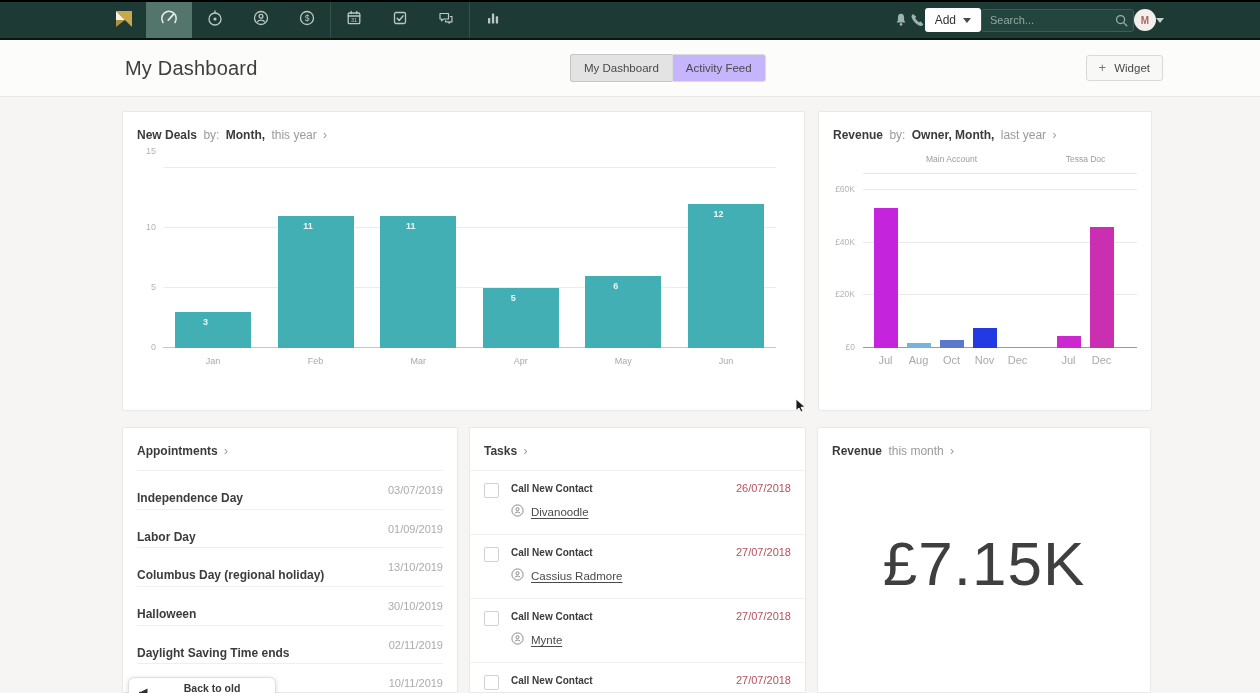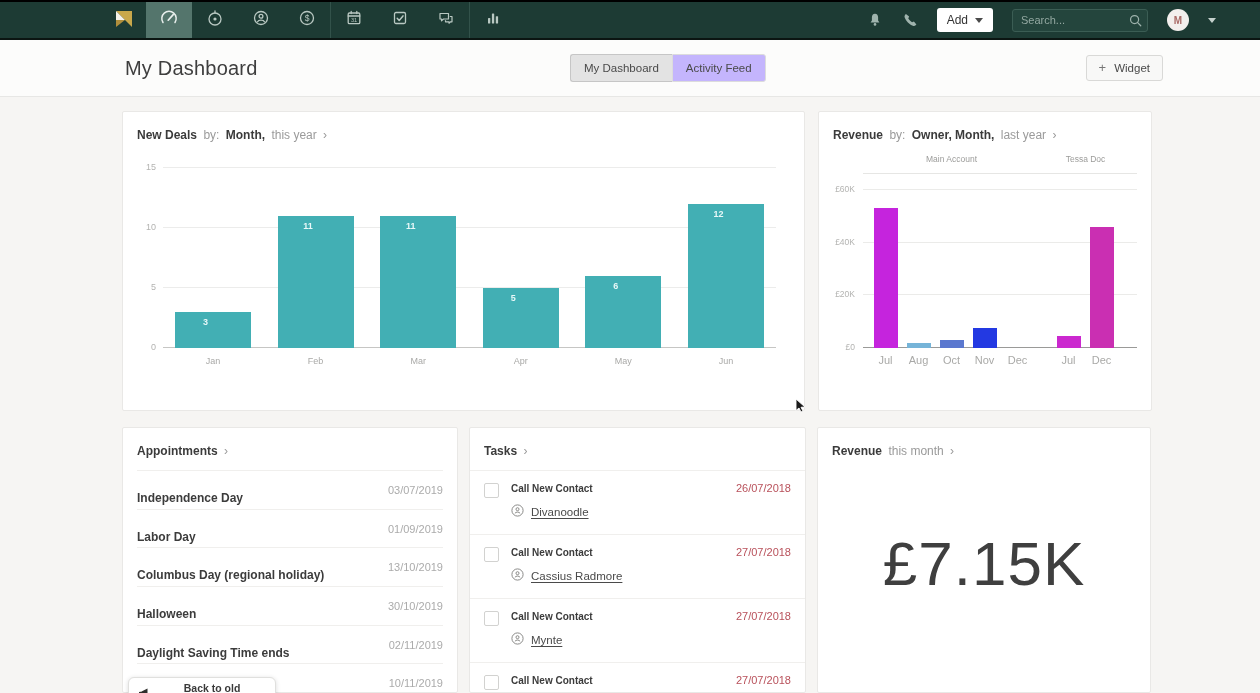--- a/index.html
+++ b/index.html
@@ -7,28 +7,28 @@
   *{box-sizing:border-box;}
 
   
   .topbar{height:40px;background:#1d3b34;border-top:2px solid #000;
     border-bottom:2px solid #0b1512;display:flex;justify-content:space-between;align-items:stretch;}
   .nav-left{display:flex;align-items:stretch;padding-left:112px;}
   .logo-wrap{display:flex;align-items:center;margin-right:12px;cursor:pointer;}
   .nav-tab{width:46px;display:flex;align-items:center;justify-content:center;cursor:pointer;}
   .nav-tab.active{background:#54756c;}
   .nav-divider{width:1px;background:#32524a;margin:0;}
-  .nav-right{display:flex;align-items:center;gap:19px;padding-right:44px;}
+  .nav-right{display:flex;align-items:center;padding-right:96px;}
   .icon-btn{display:flex;align-items:center;justify-content:center;cursor:pointer;}
   .add-btn{background:#fff;border:none;border-radius:3px;height:24px;padding:0 10px;
     font-size:12px;color:#333;display:flex;align-items:center;gap:7px;font-family:inherit;cursor:pointer;}
   .caret-down{width:0;height:0;border-left:4px solid transparent;border-right:4px solid transparent;
     border-top:5px solid #4a4a4a;display:inline-block;}
   .search-wrap{position:relative;}
-  .search-input{width:136px;height:23px;background:#24453d;border:1px solid #3b5d54;border-radius:3px;
+  .search-input{width:153px;height:23px;background:#24453d;border:1px solid #3b5d54;border-radius:3px;
     color:#b9c8c2;font-size:11px;padding:0 24px 0 8px;font-family:inherit;outline:none;}
   .search-input::placeholder{color:#93a8a1;}
   .search-icon{position:absolute;right:5px;top:4px;}
   .avatar{width:22px;height:22px;border-radius:50%;background:#f3efed;color:#a96a66;
     font-size:10px;font-weight:700;display:flex;align-items:center;justify-content:center;cursor:pointer;}
   .user-caret{width:0;height:0;border-left:4px solid transparent;border-right:4px solid transparent;
     border-top:5px solid #c5d1cd;display:inline-block;cursor:pointer;}
 
   
   .page-header{height:57px;background:#fcfcfb;border-bottom:1px solid #e7e7e5;position:relative;
@@ -262,21 +262,21 @@
         <span>by:</span>
         <b>Month,</b>
         <span>this year</span>
         <span class="chev">›</span>
       </div>
       <div class="nd-chart">
         <div class="nd-y">
             <div class="nd-ylab" style="bottom: -4px;">0</div>
             <div class="nd-ylab" style="bottom: 56px;">5</div>
             <div class="nd-ylab" style="bottom: 116px;">10</div>
-            <div class="nd-ylab" style="bottom: 176px; margin-left: 40px;">15</div>
+            <div class="nd-ylab" style="bottom: 192px; margin-left: 40px;">15</div>
           </div>
         <div class="nd-main">
           <div class="nd-plot">
               <div class="nd-grid nd-base" style="bottom: 0px;"></div>
               <div class="nd-grid" style="bottom: 60px;"></div>
               <div class="nd-grid" style="bottom: 120px;"></div>
               <div class="nd-grid" style="bottom: 180px;"></div>
               <div class="nd-bars">
                 <div class="nd-cell">
                   <div class="nd-bar" style="height: 36px; background: rgb(66, 175, 180);">

